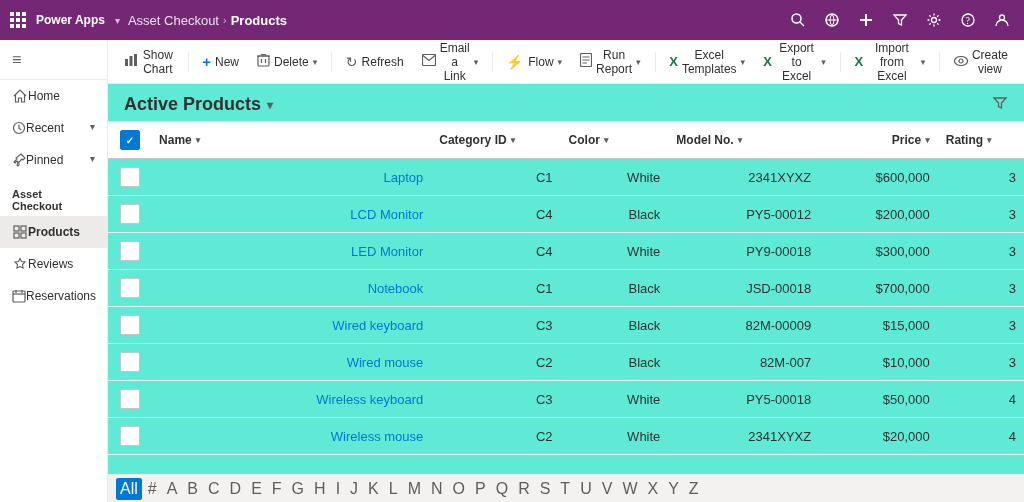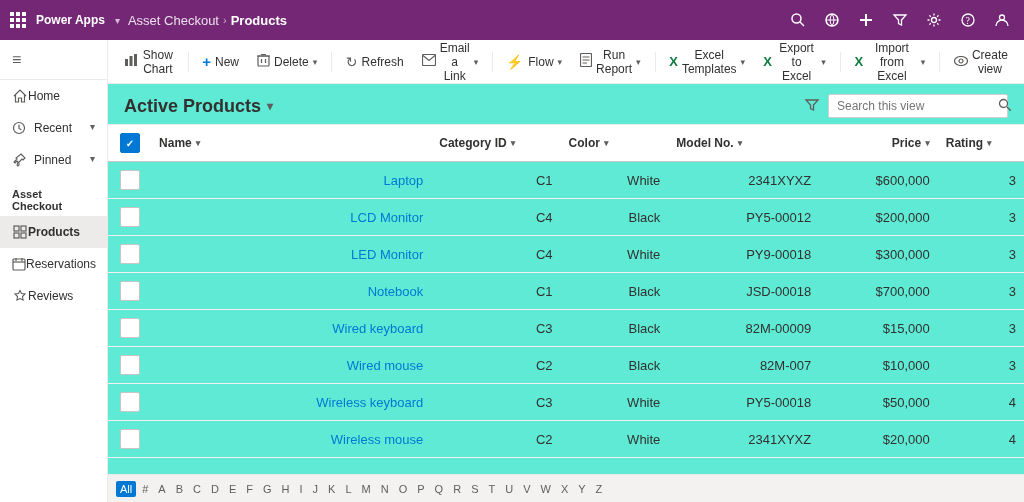--- a/index.html
+++ b/index.html
@@ -31,21 +31,21 @@
 
     
     .sidebar { width: 108px; background: white; border-right: 1px solid #edebe9; display: flex; flex-direction: column; flex-shrink: 0; }
     .sidebar-toggle { height: 40px; display: flex; align-items: center; padding: 0 12px; cursor: pointer; border-bottom: 1px solid #edebe9; }
     .sidebar-toggle-icon { font-size: 16px; color: #605e5c; }
     .sidebar-nav { flex: 1; overflow-y: auto; }
     .sidebar-item { display: flex; align-items: center; padding: 8px 12px; cursor: pointer; color: #323130; font-size: 12px; border-radius: 0; }
     .sidebar-item.active { background: #edebe9; font-weight: 600; }
     .sidebar-item-icon { width: 16px; height: 16px; display: flex; align-items: center; justify-content: center; color: #605e5c; font-size: 13px; }
     .sidebar-section-header { padding: 12px 12px 4px; font-size: 11px; font-weight: 700; color: #323130; }
-    .sidebar-item-with-chevron { display: flex; align-items: flex-start; width: 100%; margin-left: 8px; }
+    .sidebar-item-with-chevron { display: flex; align-items: flex-start; width: 100%; }
     .sidebar-item-chevron { margin-left: auto; font-size: 10px; color: #605e5c; }
 
     
     .content-area { flex: 1; display: flex; flex-direction: column; overflow: hidden; background: #5eead4; }
 
     
     .command-bar {
       height: 44px;
       background: white;
       border-bottom: 1px solid #edebe9;
@@ -148,21 +148,21 @@
     
     .alpha-bar {
       height: 28px;
       background: #f3f2f1;
       border-top: 1px solid #edebe9;
       display: flex;
       align-items: center;
       padding: 0 8px;
       gap: 2px;
       flex-shrink: 0;
-      font-size: 11px;
+      font-size: 16px;
       color: #605e5c;
       overflow: hidden;
     }
     .alpha-item {
       padding: 2px 4px;
       cursor: pointer;
       border-radius: 2px;
       color: #605e5c;
     }
     .alpha-item.active { background: #0078d4; color: white; border-radius: 2px; }
@@ -283,35 +283,35 @@
               <rect x="8" y="1" width="5" height="5" stroke="#605e5c" stroke-width="1.2"></rect>
               <rect x="1" y="8" width="5" height="5" stroke="#605e5c" stroke-width="1.2"></rect>
               <rect x="8" y="8" width="5" height="5" stroke="#605e5c" stroke-width="1.2"></rect>
             </svg>
         </span>
         <span>Products</span>
       </div>
       <div class="sidebar-item">
         <span class="sidebar-item-icon">
           <svg width="14" height="14" viewBox="0 0 14 14" fill="none">
+              <path d="M7 1.5l1.5 3 3.5.5-2.5 2.5.6 3.5L7 9.5l-3.1 1.5.6-3.5L2 5l3.5-.5z" stroke="#605e5c" stroke-width="1.1" fill="none"></path>
+            </svg>
+        </span>
+        <span>Reviews</span>
+      </div>
+      <div class="sidebar-item">
+        <span class="sidebar-item-icon">
+          <svg width="14" height="14" viewBox="0 0 14 14" fill="none">
               <rect x="1" y="2" width="12" height="11" rx="1" stroke="#605e5c" stroke-width="1.2"></rect>
               <line x1="1" y1="5" x2="13" y2="5" stroke="#605e5c" stroke-width="1.2"></line>
               <line x1="4" y1="1" x2="4" y2="4" stroke="#605e5c" stroke-width="1.2"></line>
               <line x1="10" y1="1" x2="10" y2="4" stroke="#605e5c" stroke-width="1.2"></line>
             </svg>
         </span>
         <span>Reservations</span>
-      </div>
-      <div class="sidebar-item">
-        <span class="sidebar-item-icon">
-          <svg width="14" height="14" viewBox="0 0 14 14" fill="none">
-              <path d="M7 1.5l1.5 3 3.5.5-2.5 2.5.6 3.5L7 9.5l-3.1 1.5.6-3.5L2 5l3.5-.5z" stroke="#605e5c" stroke-width="1.1" fill="none"></path>
-            </svg>
-        </span>
-        <span>Reviews</span>
       </div>
     </div>
   </div>
 
   <div class="content-area">
 
     <div class="command-bar">
       <button class="cmd-btn">
         <span class="cmd-btn-icon">
           <svg width="14" height="14" viewBox="0 0 14 14" fill="none">
@@ -406,29 +406,20 @@
       <div class="view-title">
         <span>Active Products</span>
         <span class="view-title-chevron">▾</span>
       </div>
       <div class="view-header-right">
         <span class="filter-icon">
           <svg width="16" height="16" viewBox="0 0 16 16" fill="none">
               <path d="M2 3h12l-4.5 5v5l-3-1.5V8L2 3z" stroke="#605e5c" stroke-width="1.3"></path>
             </svg>
         </span>
-        <div class="search-box">
-          <input type="text" placeholder="Search this view" style="">
-          <span class="search-box-icon">
-            <svg width="13" height="13" viewBox="0 0 13 13" fill="none">
-                <circle cx="5.5" cy="5.5" r="4" stroke="#605e5c" stroke-width="1.3"></circle>
-                <line x1="9" y1="9" x2="13" y2="13" stroke="#605e5c" stroke-width="1.3"></line>
-              </svg>
-          </span>
-        </div>
       </div>
     </div>
 
     <div class="table-container">
       <table>
         <thead>
           <tr>
             <th>
               <div class="check-col checked">✓</div>
             </th>

